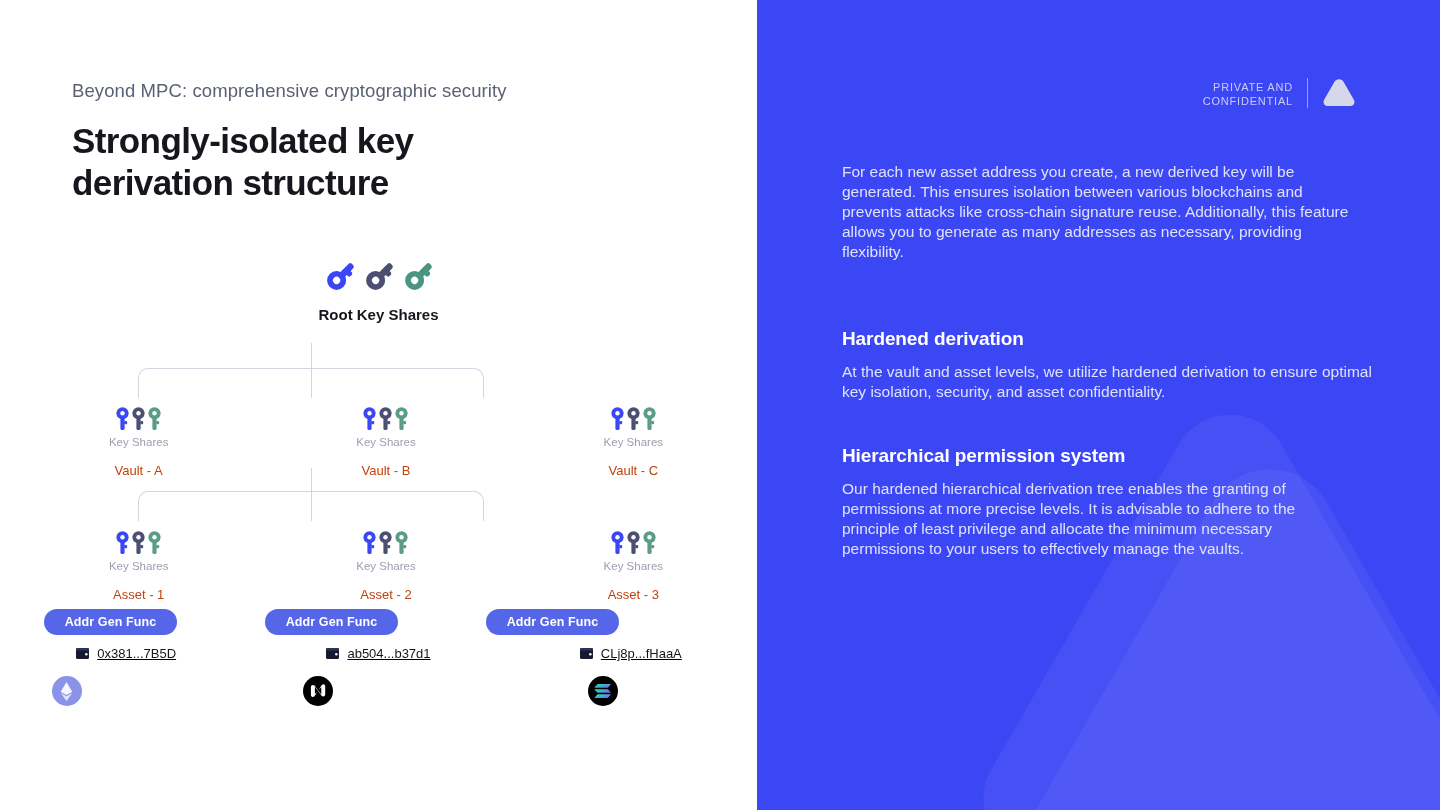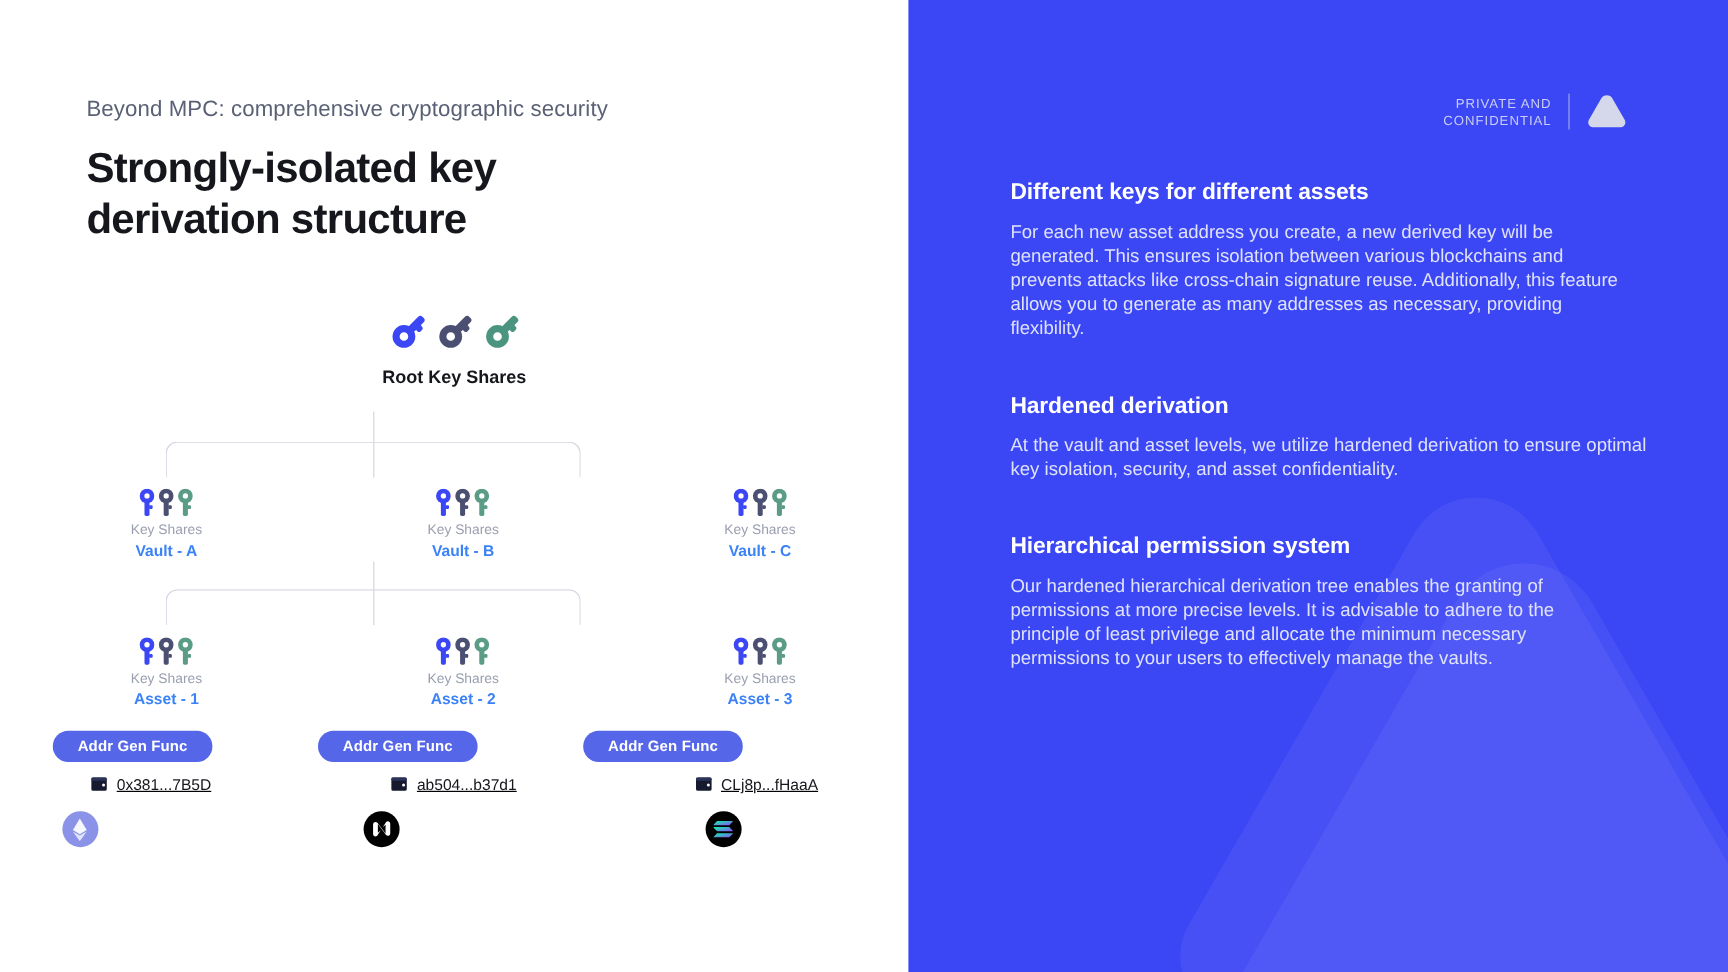--- a/index.html
+++ b/index.html
@@ -56,21 +56,21 @@
 
   .level { position: absolute; left: 0; width: 757px; display: flex; padding-left: 15px; }
   .node {
     flex: 1 1 0; display: flex; flex-direction: column; align-items: center;
   }
   .mini-keys { display: flex; gap: 3px; align-items: flex-end; height: 26px; }
   .node-sub {
     margin-top: 4px; font-size: 11.5px; color: #9a9fb0; line-height: 14px;
   }
   .node-title {
-    margin-top: 2px; font-size: 13px; color: #3b82f6; line-height: 16px; font-weight: bold;
+    margin-top: 14px; font-size: 13px; color: #c2410c; line-height: 16px;
   }
 
   .agf-row { position: absolute; left: 0; top: 609px; width: 663px; display: flex; justify-content: space-between; }
   .agf-cell { flex: 1 1 0; display: flex; justify-content: center; }
   .agf-btn {
     display: inline-flex; align-items: center; justify-content: center;
     min-width: 133px; height: 26px; padding: 0 14px;
     border-radius: 13px; border: none;
     background: #5566e8; color: #ffffff;
     font-family: "Liberation Sans", sans-serif;
@@ -423,21 +423,20 @@
       <div class="confid-text">PRIVATE AND
 CONFIDENTIAL</div>
       <div class="confid-div"></div>
       <svg class="logo-tri" viewBox="0 0 100 90">
         <path d="M50 4 C56 4 61 7 64 12 L95 66 C99 74 94 84 85 84 L15 84 C6 84 1 74 5 66 L36 12 C39 7 44 4 50 4 Z" fill="#d4d8ea"></path>
       </svg>
     </div>
 
     <div class="sections">
       <div class="sec sec1">
-        <div class="sec-h">Different keys for different assets</div>
         <div class="sec-b">For each new asset address you create, a new derived key will be generated. This ensures isolation between various blockchains and prevents attacks like cross-chain signature reuse. Additionally, this feature allows you to generate as many addresses as necessary, providing flexibility.</div>
       </div>
       <div class="sec sec2">
         <div class="sec-h">Hardened derivation</div>
         <div class="sec-b">At the vault and asset levels, we utilize hardened derivation to ensure optimal key isolation, security, and asset confidentiality.</div>
       </div>
       <div class="sec sec3">
         <div class="sec-h">Hierarchical permission system</div>
         <div class="sec-b">Our hardened hierarchical derivation tree enables the granting of permissions at more precise levels. It is advisable to adhere to the principle of least privilege and allocate the minimum necessary permissions to your users to effectively manage the vaults.</div>
       </div>

